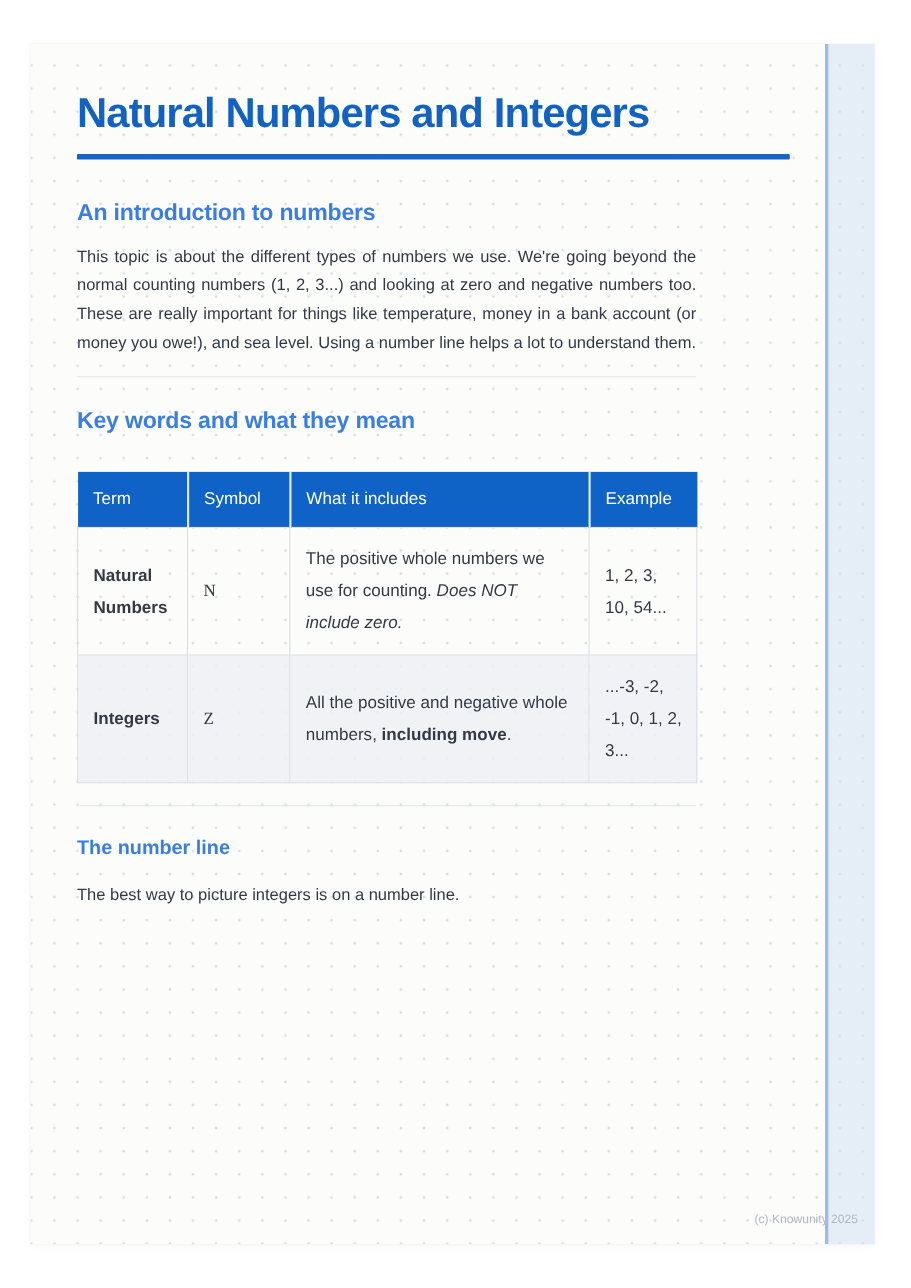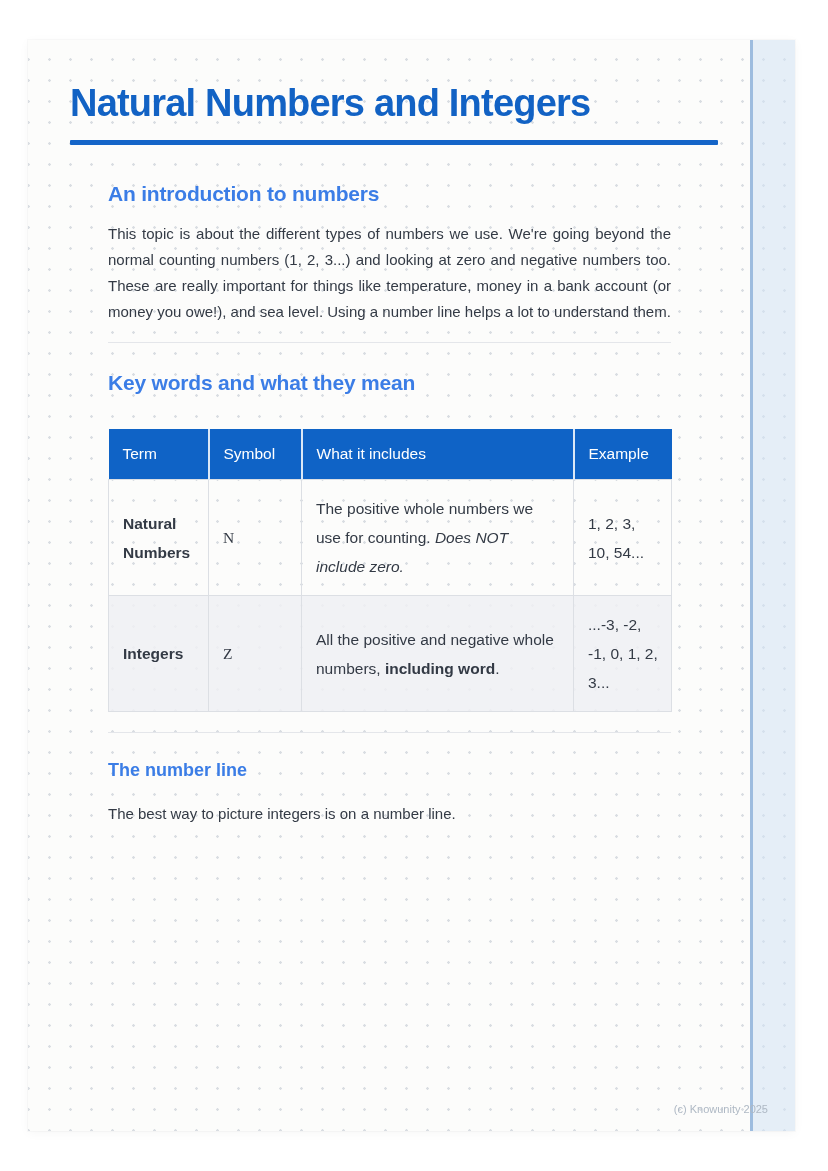--- a/index.html
+++ b/index.html
@@ -39,21 +39,21 @@
     font-weight: 800;
     letter-spacing: -0.8px;
     color: #1262c4;
   }
   .title-rule {
     width: 648px; height: 5px;
     background: #1565c8;
     margin-top: 14px;
     border-radius: 1px;
   }
-  .content { width: 563px; margin-left: 38px; }
+  .content { width: 563px; }
   h2.sec-heading {
     margin: 35px 0 0;
     font-size: 21px;
     line-height: 27px;
     font-weight: 700;
     color: #3b7de6;
     letter-spacing: -0.2px;
   }
   h3.sub-heading {
     margin: 26px 0 0;
@@ -132,21 +132,21 @@
     margin: 14px 0 0;
     padding-left: 24px;
     font-size: 15.5px;
     line-height: 29px;
     color: #333a45;
   }
   ul.bullet-list li { margin-bottom: 5px; }
 
   .footer-credit {
     position: absolute;
-    right: 27px; bottom: 16px;
+    right: 15px; bottom: 16px;
     font-size: 11px;
     color: #aeb8c4;
     z-index: 2;
     margin-left: 44px;
   }
 </style>
 </head>
 <body>
 
 <div class="page-card">
@@ -184,21 +184,21 @@
         <tbody>
           <tr class="row-even">
             <td class="cell-term">Natural Numbers</td>
             <td class="cell-symbol">N</td>
             <td><span>The positive whole numbers we use for counting. </span><span class="seg-italic">Does NOT include zero.</span></td>
             <td>1, 2, 3, 10, 54...</td>
           </tr>
           <tr class="row-odd">
             <td class="cell-term">Integers</td>
             <td class="cell-symbol">Z</td>
-            <td><span>All the positive and negative whole numbers, </span><span class="seg-bold">including word</span><span>.</span></td>
+            <td><span>All the positive and negative whole numbers, </span><span class="seg-bold">including move</span><span>.</span></td>
             <td>...-3, -2, -1, 0, 1, 2, 3...</td>
           </tr>
         </tbody>
       </table>
 
 
       <hr class="divider" id="divider-2">
 
       <h3 class="sub-heading" id="numberline-heading">The number line</h3>
       <p class="body-text" id="numberline-lead">The best way to picture integers is on a number line.</p>

